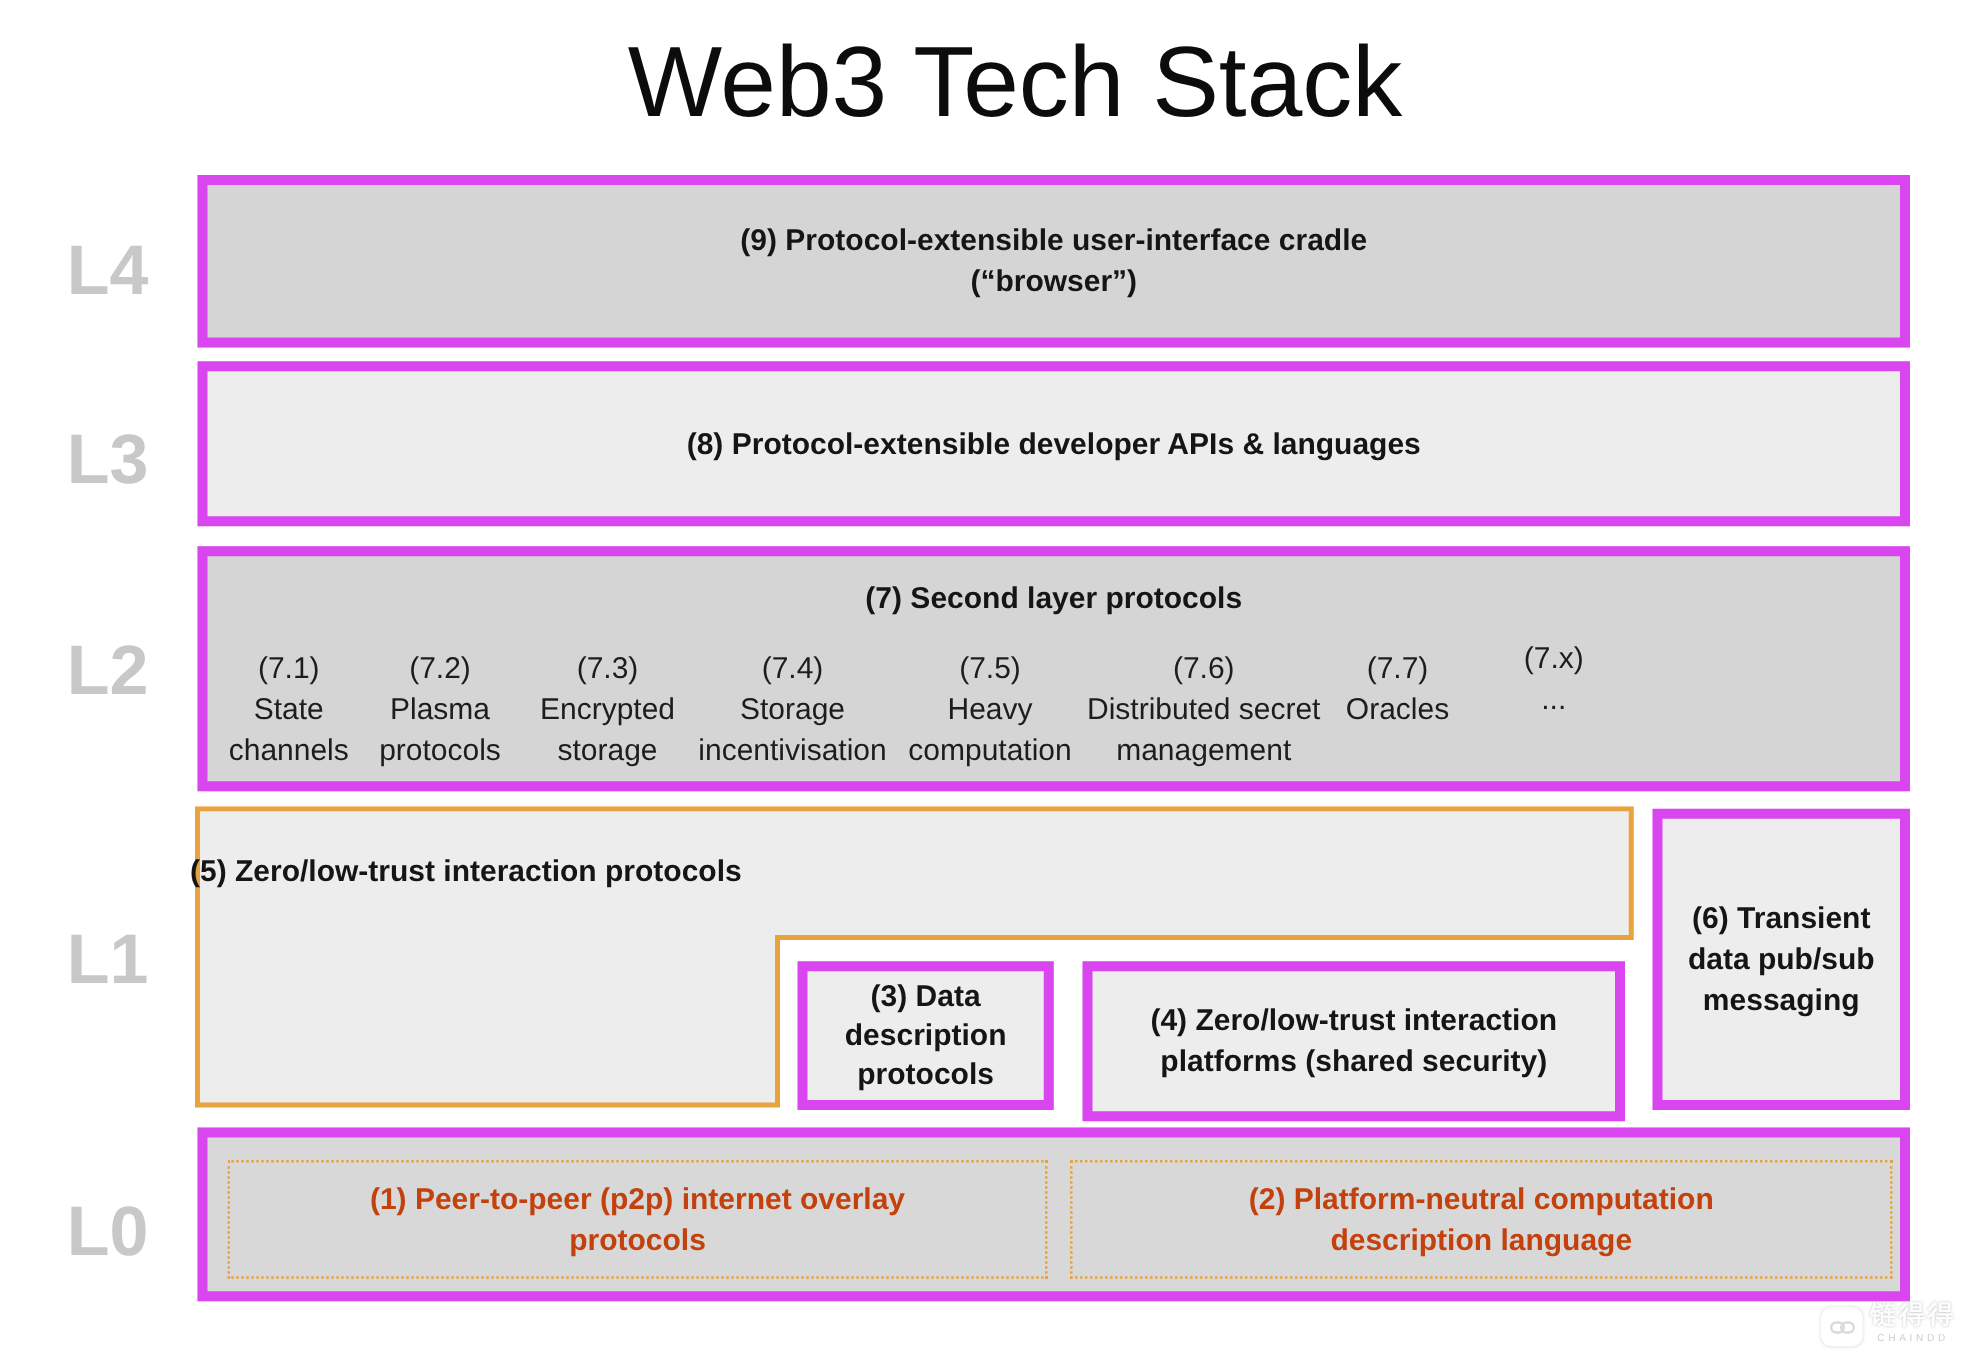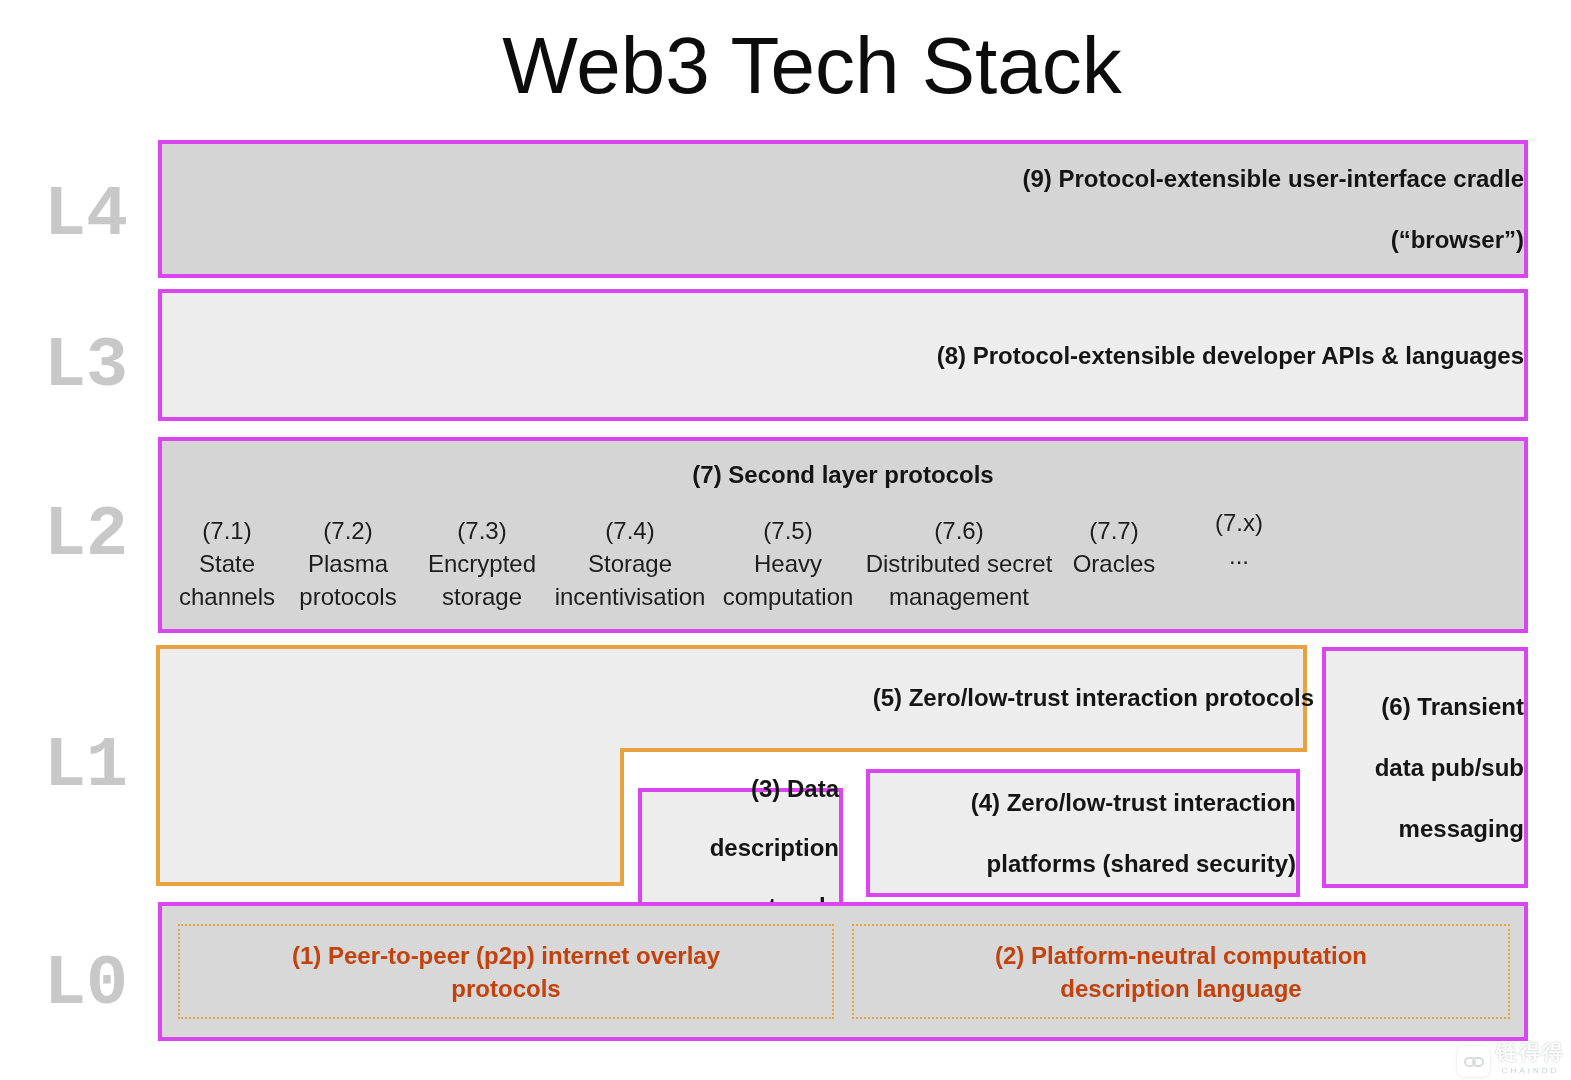--- a/index.html
+++ b/index.html
@@ -6,43 +6,43 @@
   .canvas{
     position:relative;width:1571px;height:1080px;background:#ffffff;
     font-family:"Liberation Sans", sans-serif;overflow:hidden;color:#111;
   }
   .title{
     position:absolute;left:812px;top:18px;transform:translateX(-50%);
     font-size:80px;line-height:96px;font-weight:400;color:#0c0c0c;white-space:nowrap;
   }
   .llabel{
     position:absolute;left:26px;width:120px;text-align:center;
-    font-size:70px;line-height:76px;font-weight:bold;color:#c8c8c8;font-family:Liberation Mono, monospace;
+    font-size:56px;line-height:76px;font-weight:bold;color:#c8c8c8;
   }
   .box{
-    position:absolute;box-sizing:border-box;border:4px solid #d946ef;
-    display:flex;flex-direction:column;align-items:flex-end;justify-content:center;
-    text-align:center;font-weight:bold;font-size:24px;line-height:33px;color:#151515;gap:28px;
+    position:absolute;box-sizing:border-box;border:8px solid #d946ef;
+    display:flex;flex-direction:column;align-items:center;justify-content:center;
+    text-align:center;font-weight:bold;font-size:24px;line-height:33px;color:#151515;
   }
   .fill-dark{background:#D5D5D5;}
   .fill-light{background:#EDEDED;}
   .fill-l0{background:#D8D8D8;}
   .box span{display:block;}
   
   .l2-header{position:absolute;left:0;right:0;top:17px;text-align:center;font-weight:bold;font-size:24px;line-height:33px;}
   .l2-col{
     position:absolute;top:73px;transform:translateX(-50%);
     font-weight:normal;font-size:24px;line-height:33px;text-align:center;white-space:nowrap;color:#1d1d1d;
   }
   .l2-col.raised{transform:translateX(-50%) translateY(-8px);}
   .l2-col span{display:block;}
   
   .l5-svg{position:absolute;left:156px;top:645px;width:1153px;height:243px;}
   .l5-label{
-    position:absolute;left:167px;top:681px;width:1147px;text-align:right;
+    position:absolute;left:152px;top:681px;width:1147px;text-align:left;
     font-weight:bold;font-size:24px;line-height:33px;color:#151515;
   }
   
   .dotted{
     position:absolute;box-sizing:border-box;border:2px dotted #E8A33E;background:transparent;
     display:flex;flex-direction:column;align-items:center;justify-content:center;
     text-align:center;font-weight:bold;font-size:24px;line-height:33px;color:#c2410c;
   }
   .dotted span{display:block;}
   
@@ -124,21 +124,21 @@
       <span>...</span>
       <span></span>
     </div>
   </div>
 
   <svg class="l5-svg" viewBox="0 0 1153 243" aria-hidden="true">
     <path d="M2 2 H1149 V105 H466 V239 H2 Z" fill="#EDEDED" stroke="#E8A33E" stroke-width="4" stroke-linejoin="miter"></path>
   </svg>
   <div class="l5-label">(5) Zero/low-trust interaction protocols</div>
 
-  <div class="box fill-light" style="left:638px;top:769px;width:205px;height:119px;line-height:31px;margin-top:19px;">
+  <div class="box fill-light" style="left:638px;top:769px;width:205px;height:119px;line-height:31px;">
     <span>(3) Data</span>
     <span>description</span>
     <span>protocols</span>
   </div>
 
   <div class="box fill-light" style="left:866px;top:769px;width:434px;height:128px;">
     <span>(4) Zero/low-trust interaction</span>
     <span>platforms (shared security)</span>
   </div>
 

